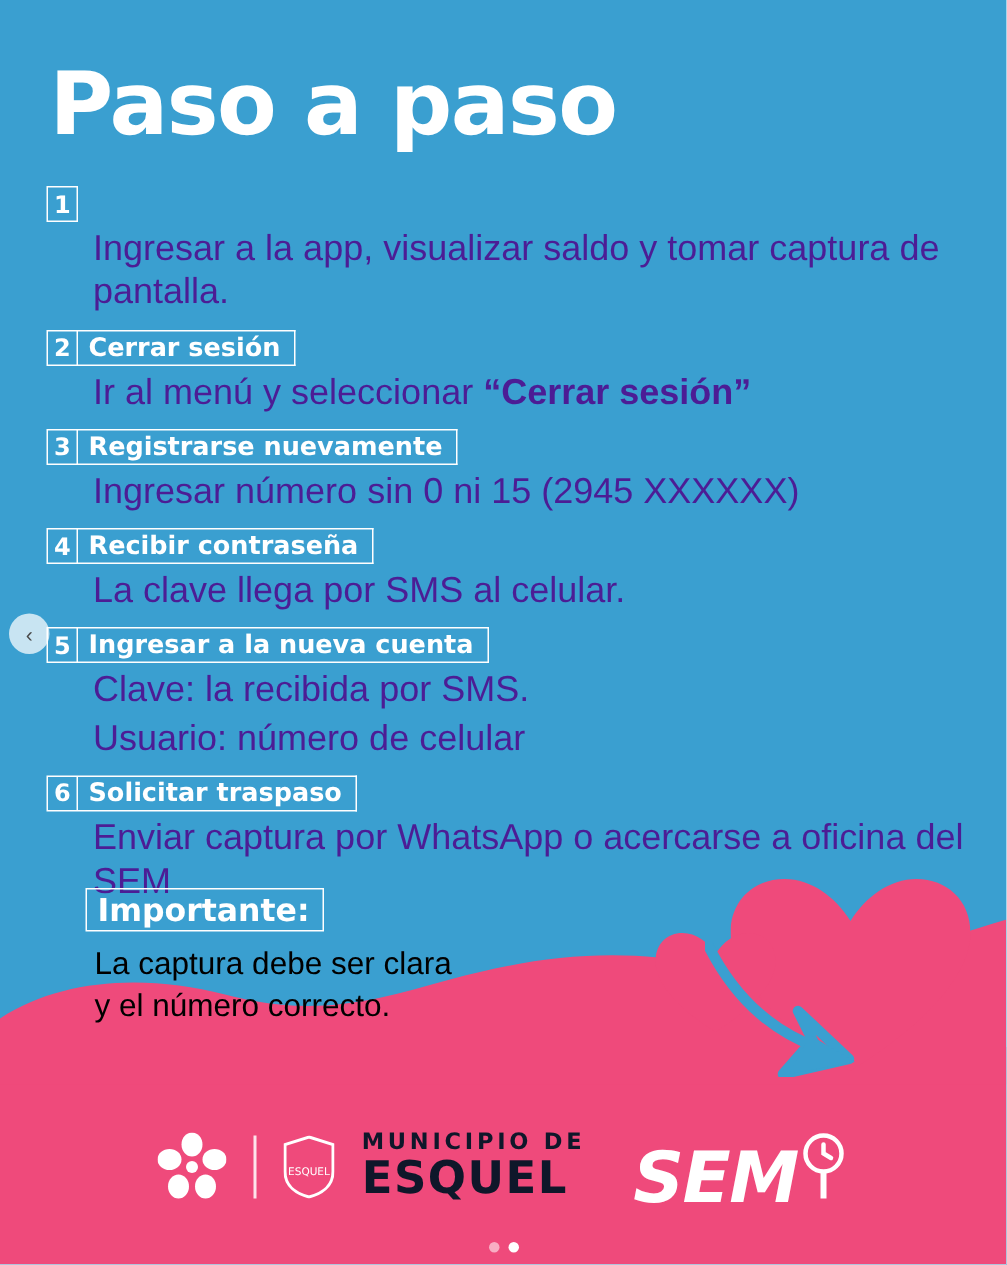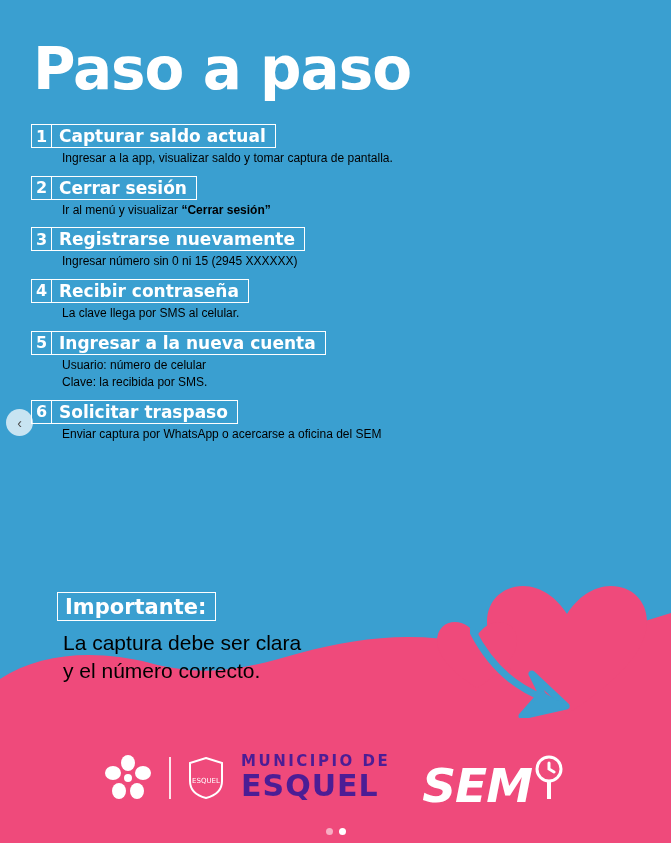--- a/index.html
+++ b/index.html
@@ -87,22 +87,22 @@
     color: #ffffff;
     font-size: 17px;
     font-weight: bold;
     display: flex;
     align-items: center;
     padding: 0 9px 0 7px;
     box-sizing: border-box;
     font-family: "DejaVu Sans", sans-serif;
   }
   .step-body {
-    color: #000000;
-    font-size: 12px;
+    color: #4c1d95;
+    font-size: 24px;
     margin-left: 31px;
     margin-top: 3px;
     line-height: 1.22;
     font-family: "Liberation Sans", sans-serif;
   }
   .step-body b { font-weight: bold; text-align: center; }
 
   
   .important {
     position: absolute;
@@ -138,21 +138,21 @@
     gap: 18px;
   }
   .logo-flower { width: 46px; height: 46px; }
   .divider-bar {
     width: 2px;
     height: 42px;
     background: #ffffff;
     opacity: .85;
   }
   .shield { width: 34px; height: 42px; }
-  .muni-text { color: #4c1d95; line-height: 1; }
+  .muni-text { color: #0f172a; line-height: 1; }
   .muni-top {
     font-size: 15px;
     letter-spacing: 2.5px;
     font-weight: bold;
     font-family: "DejaVu Sans", sans-serif;
   }
   .muni-bottom {
     font-size: 30px;
     letter-spacing: 1px;
     font-weight: bold;
@@ -230,32 +230,31 @@
     <path d="M70,62 L100,80 L56,88 Z" fill="#3a9fd0"></path>
   </svg>
 
   <div class="title">Paso a paso</div>
 
   <div class="steps">
 
     <div class="step">
       <div class="step-head">
         <div class="step-num">1</div>
-        <div class="step-title">Capturar saldo actual</div>
       </div>
       <div class="step-body">Ingresar a la app, visualizar saldo y tomar captura de pantalla.</div>
     </div>
 
     <div class="step">
       <div class="step-head">
         <div class="step-num">2</div>
         <div class="step-title">Cerrar sesión</div>
       </div>
       <div class="step-body">
-        <span>Ir al menú y visualizar </span><b>“Cerrar sesión”</b>
+        <span>Ir al menú y seleccionar </span><b>“Cerrar sesión”</b>
       </div>
     </div>
 
     <div class="step">
       <div class="step-head">
         <div class="step-num">3</div>
         <div class="step-title">Registrarse nuevamente</div>
       </div>
       <div class="step-body">Ingresar número sin 0 ni 15 (2945 XXXXXX)</div>
     </div>
@@ -266,22 +265,22 @@
         <div class="step-title">Recibir contraseña</div>
       </div>
       <div class="step-body">La clave llega por SMS al celular.</div>
     </div>
 
     <div class="step">
       <div class="step-head">
         <div class="step-num">5</div>
         <div class="step-title">Ingresar a la nueva cuenta</div>
       </div>
+      <div class="step-body">Clave: la recibida por SMS.</div>
       <div class="step-body">Usuario: número de celular</div>
-      <div class="step-body">Clave: la recibida por SMS.</div>
     </div>
 
     <div class="step">
       <div class="step-head">
         <div class="step-num">6</div>
         <div class="step-title">Solicitar traspaso</div>
       </div>
       <div class="step-body">Enviar captura por WhatsApp o acercarse a oficina del SEM</div>
     </div>
 

